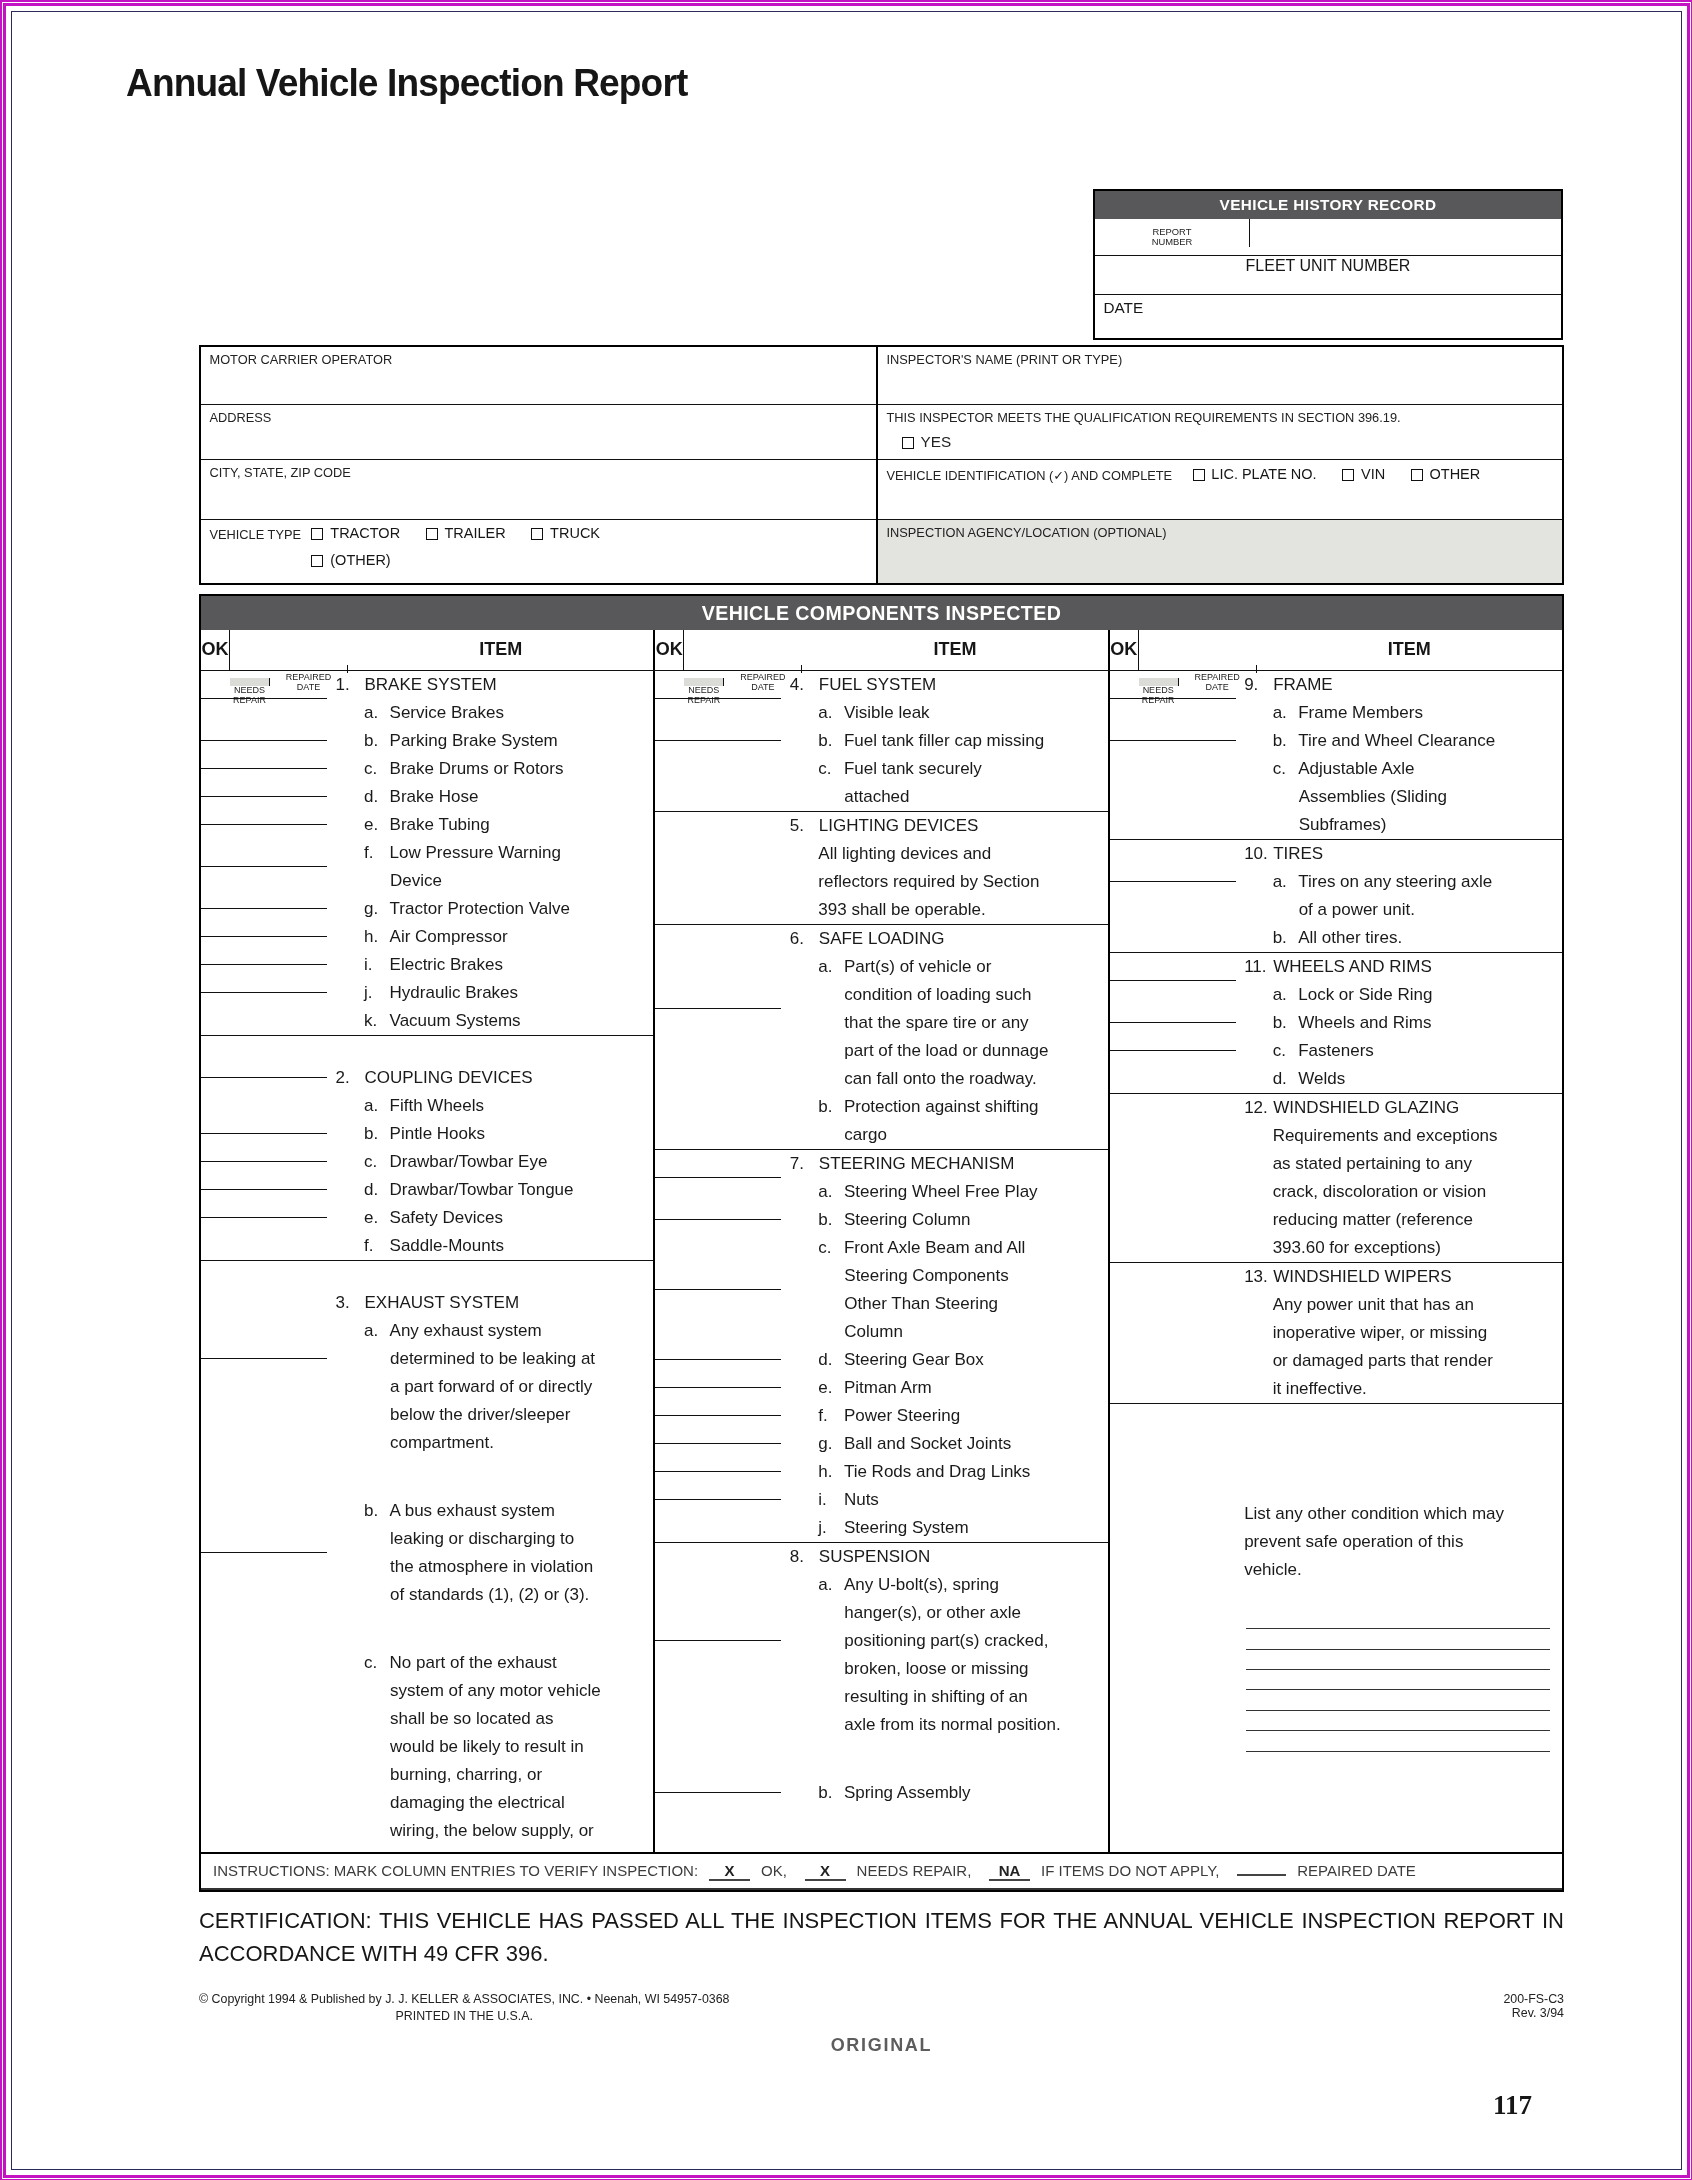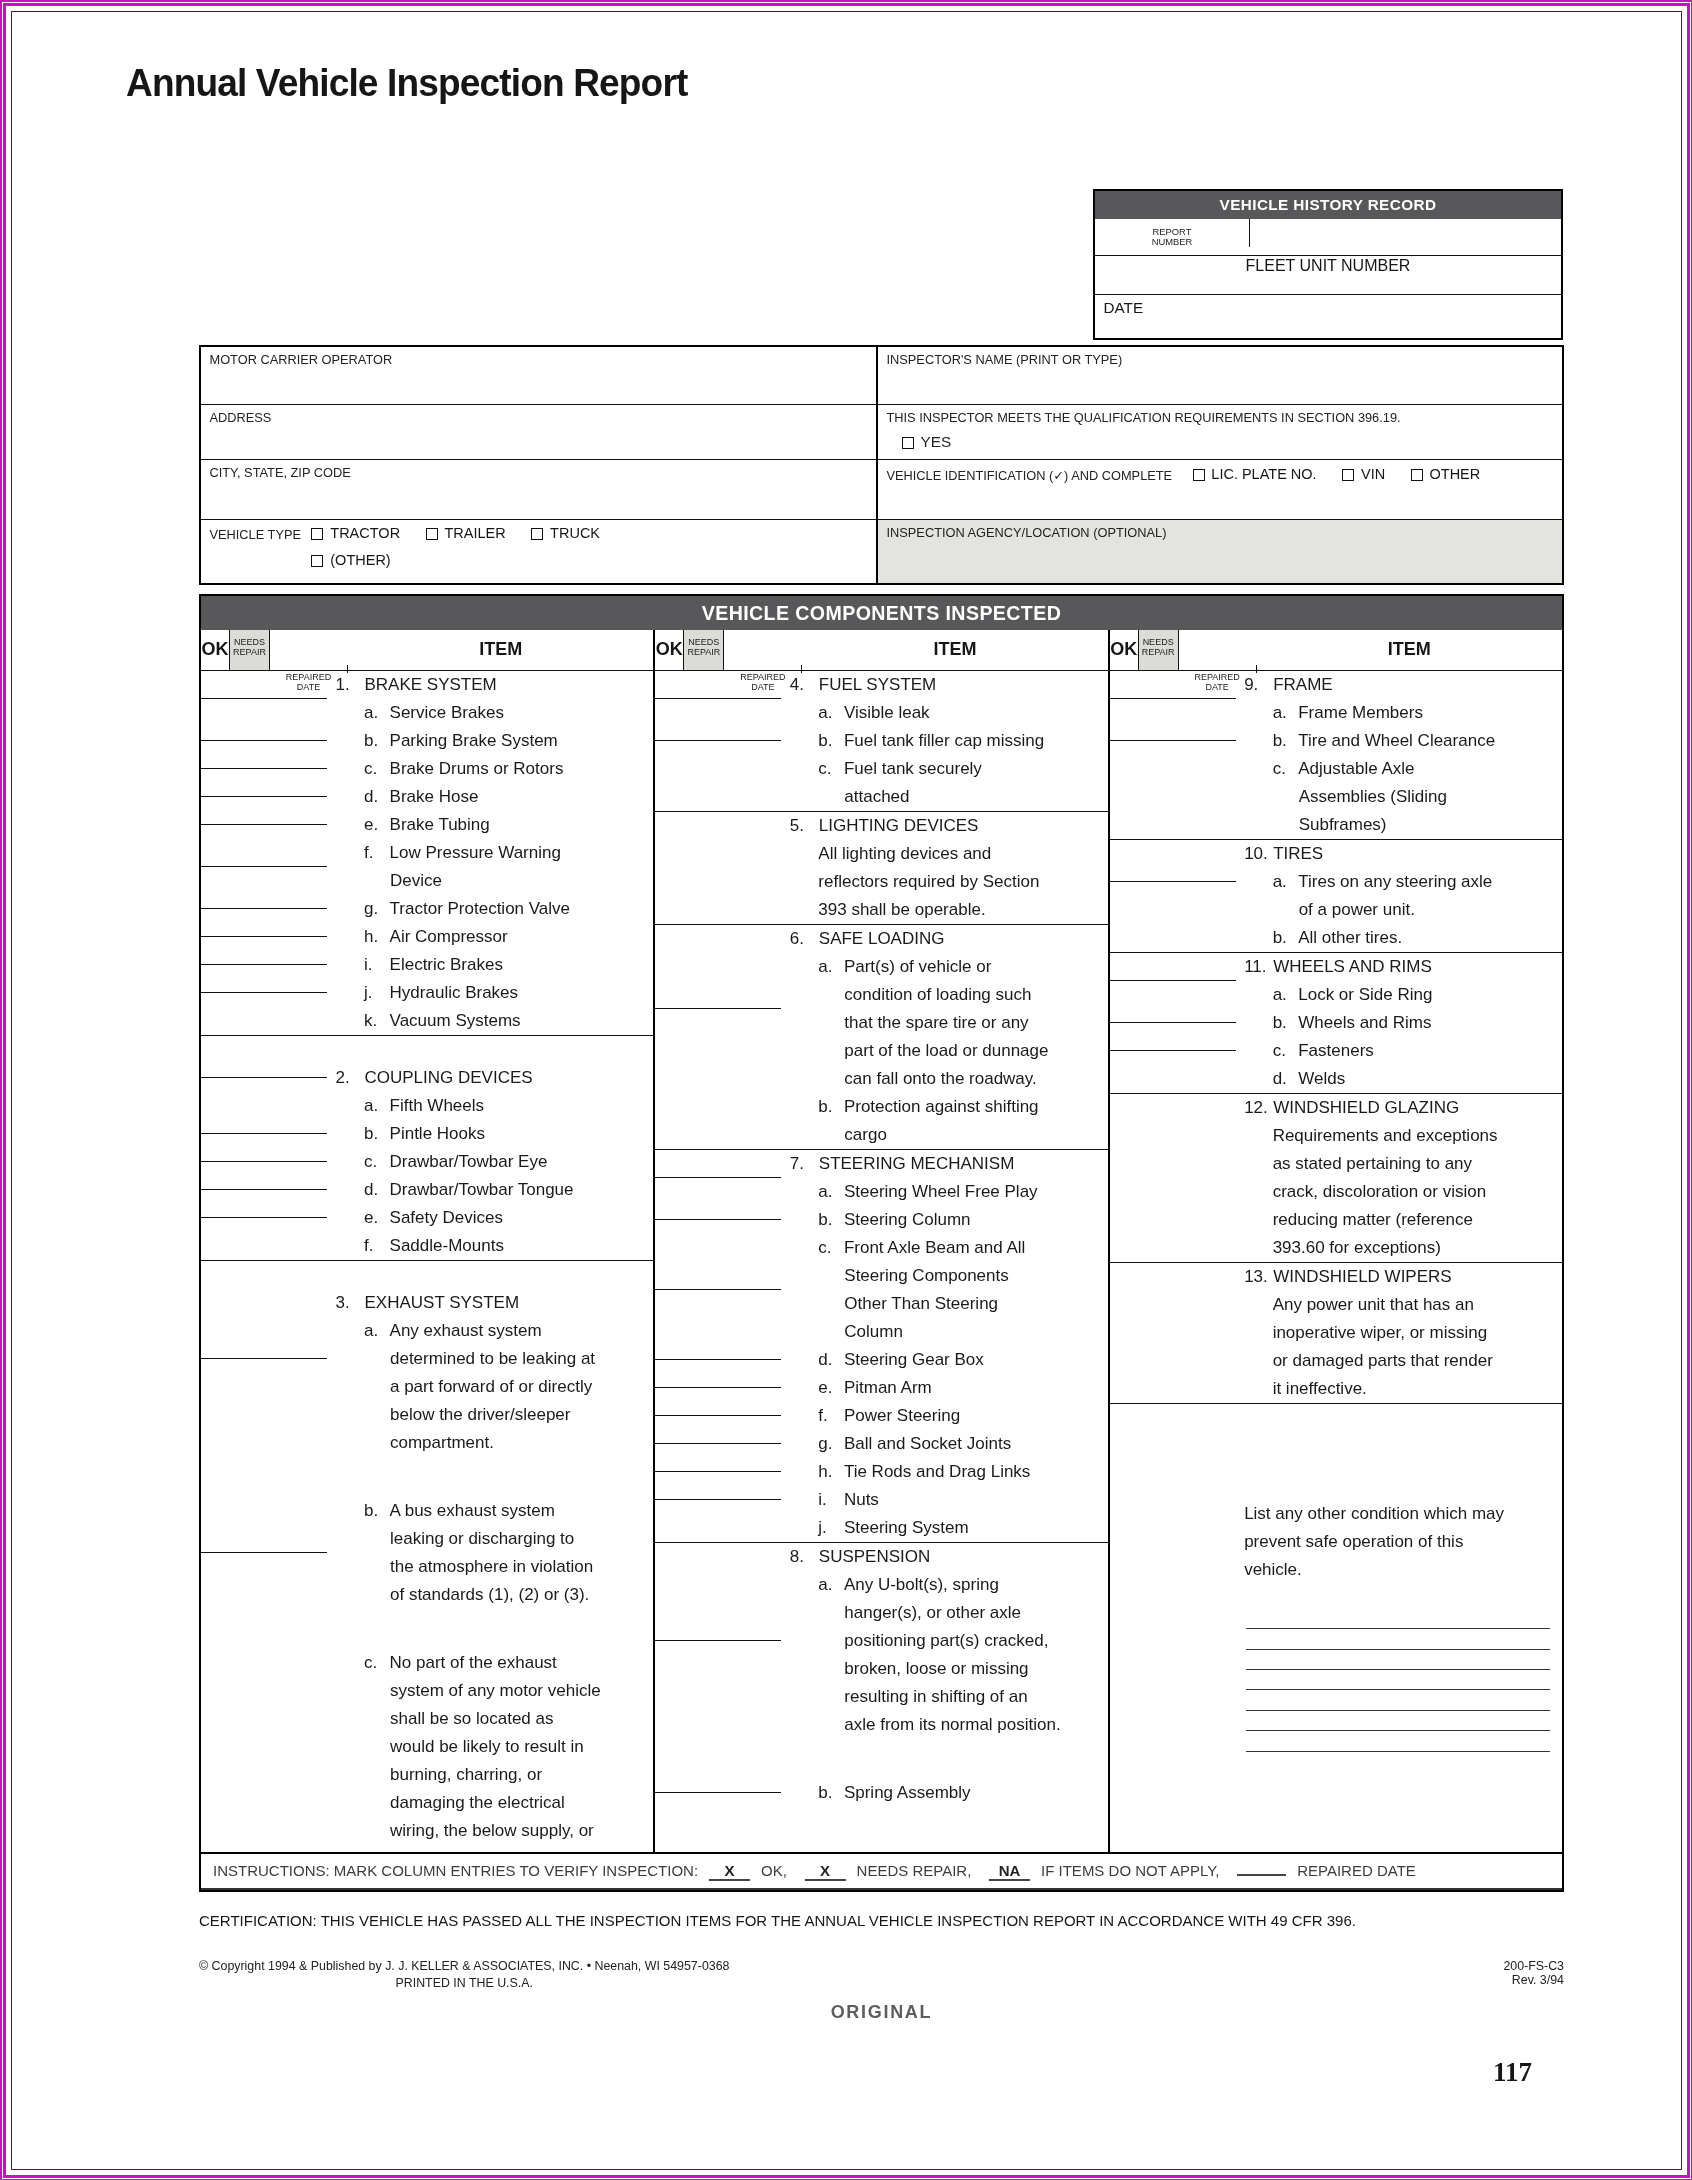--- a/index.html
+++ b/index.html
@@ -48,21 +48,21 @@
   .ctable { width:1365px; margin:8.5px 0 0 187px; border:2.6px solid #000; }
   .cheader { background:#58585a; color:#fff; text-align:center; font-weight:bold; font-size:19.6px;
              height:34px; line-height:34px; letter-spacing:0.4px; }
   .colheads { display:flex; border-bottom:1.7px solid #111; height:41px; }
   .chgroup { flex:1; display:flex; border-right:2.6px solid #000; }
   .chgroup:last-child { border-right:none; }
   .w-ok { width:29px; } .w-nr { width:40px; } .w-rd { width:78px;margin-top:35px; }
   .hcell { border-right:1.7px solid #111; }
   .bigcol { font-weight:bold; font-size:18px; text-align:center; line-height:39px; color:#161616; }
   .mini { font-size:9px; line-height:9.8px; text-align:center; padding-top:8.5px; color:#222; }
-  .nrbg { background:#dbdbd7; }
+  .nrbg { background:#dbdbd7;margin-top:48px; }
   .hitem { flex:1; }
 
   .tbody { display:flex; height:1181px; overflow:hidden; }
   .group { flex:1; display:flex; flex-direction:column; border-right:2.6px solid #000; }
   .group:last-child { border-right:none; }
   .section { display:flex; flex-direction:column; border-bottom:1.7px solid #111; }
   .section:last-child { border-bottom:none; flex:1;gap:40px; }
   .row { display:flex;align-items:center; }
   .row.fill { flex:1; }
   .cells { display:flex; width:126px; flex-shrink:0; }
@@ -80,21 +80,21 @@
   .ln.gap { }
   .wline { flex:1; margin:0 12px 3.4px 10.2px; border-bottom:1.7px solid #333; min-height:17px; }
 
   .ibar { border-top:2.6px solid #000; border-bottom:2.6px solid #333; padding:6px 0 7.7px 12px;
           font-size:15px; color:#3c3c3c; white-space:nowrap; }
   .mark { display:inline-block; min-width:41px; text-align:center; border-bottom:2.1px solid #444;
           font-weight:bold; color:#222; margin:0 6.8px; padding:0 3.4px; }
   .mark.blank { width:49px; height:16px; }
   .mlabel { margin-right:6.8px; }
 
-  .certification { width:1365px; margin:12px 0 0 187px; font-size:15px; line-height:33px;
+  .certification { width:1365px; margin:12px 0 0 187px; font-size:22px; line-height:33px;
                    text-align:justify; color:#161616; }
 
   .footrow { width:1365px; margin:22px 0 0 187px; display:flex; justify-content:space-between;
              font-size:12.4px; color:#222; }
   .foot-left .printed { text-align:center; margin-top:2.6px; }
   .foot-right { text-align:right; }
   .original { width:1365px; margin:12px 0 0 187px; text-align:center; font-size:18px; font-weight:bold;
               letter-spacing:1.7px; color:#5d5d5d; }
   .pagenum { width:1365px; margin:34px 0 0 187px; text-align:right; padding-right:32px;
              font-family:"Liberation Serif", "DejaVu Serif", serif; font-size:27px; font-weight:bold; color:#161616; }

